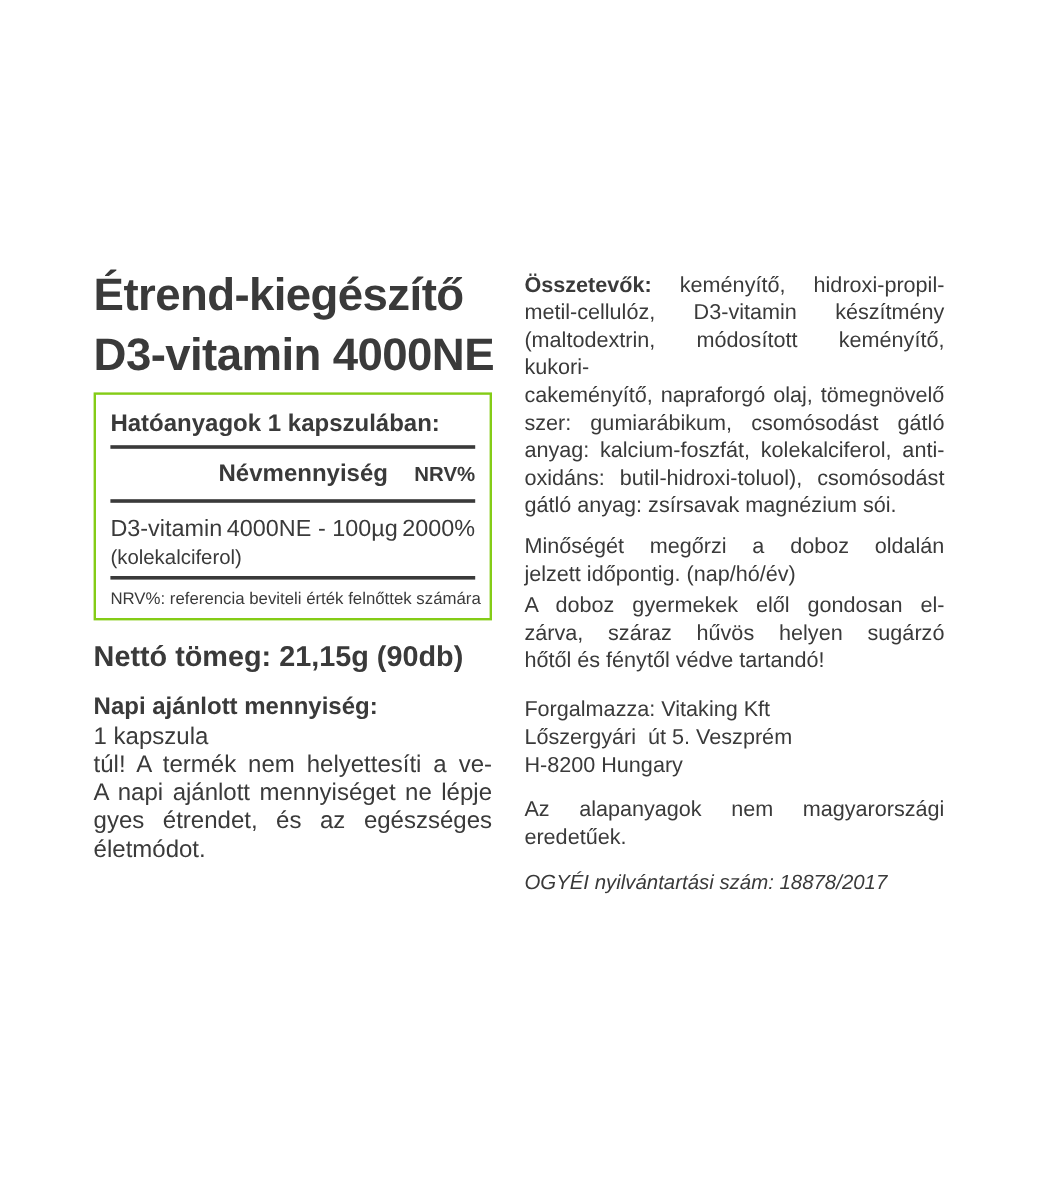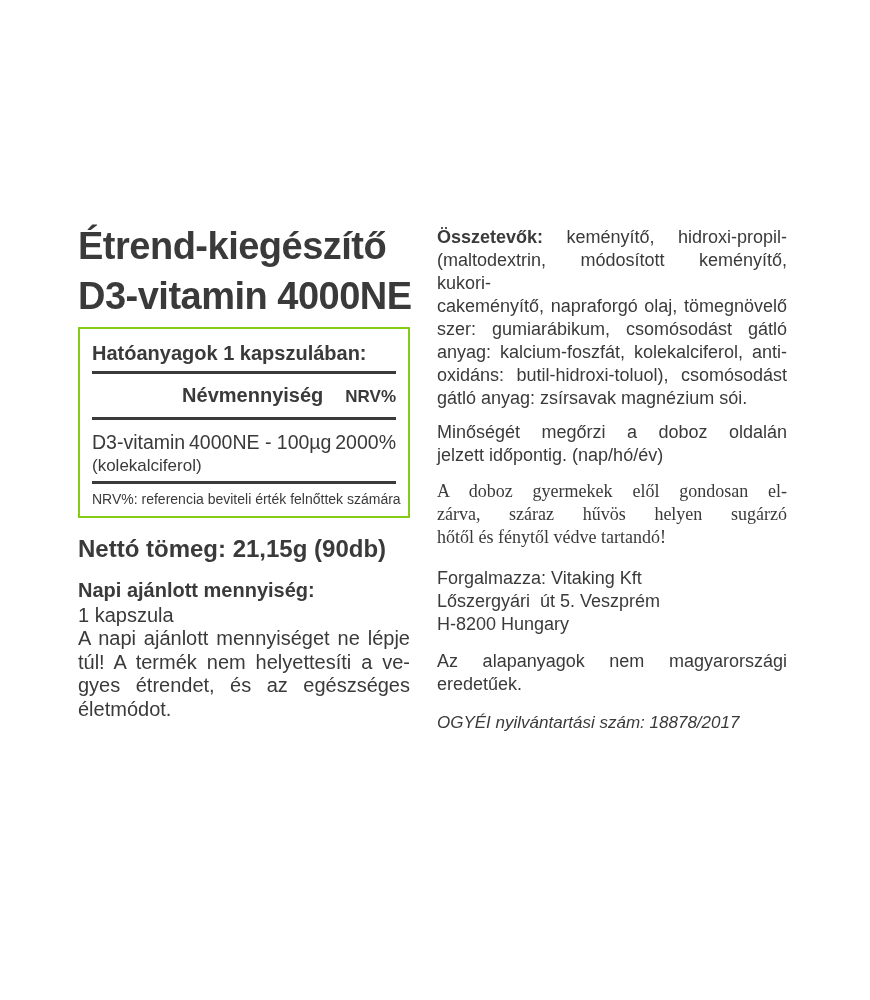--- a/index.html
+++ b/index.html
@@ -33,21 +33,21 @@
   .daily-h{margin-top:14px;font-weight:bold;font-size:20px;line-height:25px;}
   .daily-v{font-size:20px;line-height:24px;}
   .warn{margin-top:8px;font-size:20px;line-height:23.5px;}
 
   .line{display:block;}
   .just{text-align:justify;text-align-last:justify;text-justify:inter-word;}
   .pre{white-space:pre-wrap;}
 
   .para{margin:0;}
   .p-quality{margin-top:11px;}
-  .p-storage{margin-top:13px;font-family:Liberation Serif, serif;}
+  .p-storage{margin-top:3px;}
   .p-dist{margin-top:18px;}
   .p-origin{margin-top:14px;}
   .reg{margin-top:16px;font-style:italic;font-size:17px;line-height:22px;white-space:nowrap;}
 </style>
 </head>
 <body>
 
 <div class="col-left">
 
   <h1 class="title para">
@@ -72,32 +72,33 @@
     <div class="ft-sub">(kolekalciferol)</div>
     <div class="rule r3"></div>
     <div class="ft-foot">NRV%: referencia beviteli érték felnőttek számára</div>
   </div>
 
   <div class="net">Nettó tömeg: 21,15g (90db)</div>
   <div class="daily-h">Napi ajánlott mennyiség:</div>
   <div class="daily-v">1 kapszula</div>
 
   <div class="warn para">
+    <span class="line just">túl! A termék nem helyettesíti a ve-</span>
     <span class="line just">A napi ajánlott mennyiséget ne lépje</span>
-    <span class="line just">túl! A termék nem helyettesíti a ve-</span>
     <span class="line just">gyes étrendet, és az egészséges</span>
     <span class="line">életmódot.</span>
   </div>
 
 </div>
 
 <div class="col-right">
 
   <div class="para">
     <span class="line just"><b>Összetevők:</b> <span>keményítő, hidroxi-propil-</span></span>
+    <span class="line just">metil-cellulóz, D3-vitamin készítmény</span>
     <span class="line just">(maltodextrin, módosított keményítő, kukori-</span>
     <span class="line just">cakeményítő, napraforgó olaj, tömegnövelő</span>
     <span class="line just">szer: gumiarábikum, csomósodást gátló</span>
     <span class="line just">anyag: kalcium-foszfát, kolekalciferol, anti-</span>
     <span class="line just">oxidáns: butil-hidroxi-toluol), csomósodást</span>
     <span class="line">gátló anyag: zsírsavak magnézium sói.</span>
   </div>
 
   <div class="para p-quality">
     <span class="line just">Minőségét megőrzi a doboz oldalán</span>

